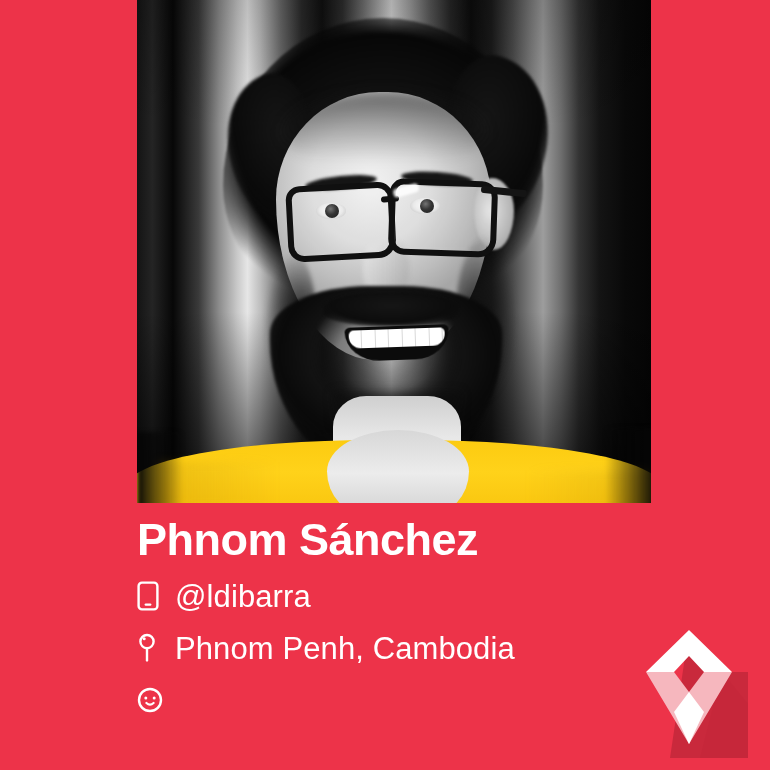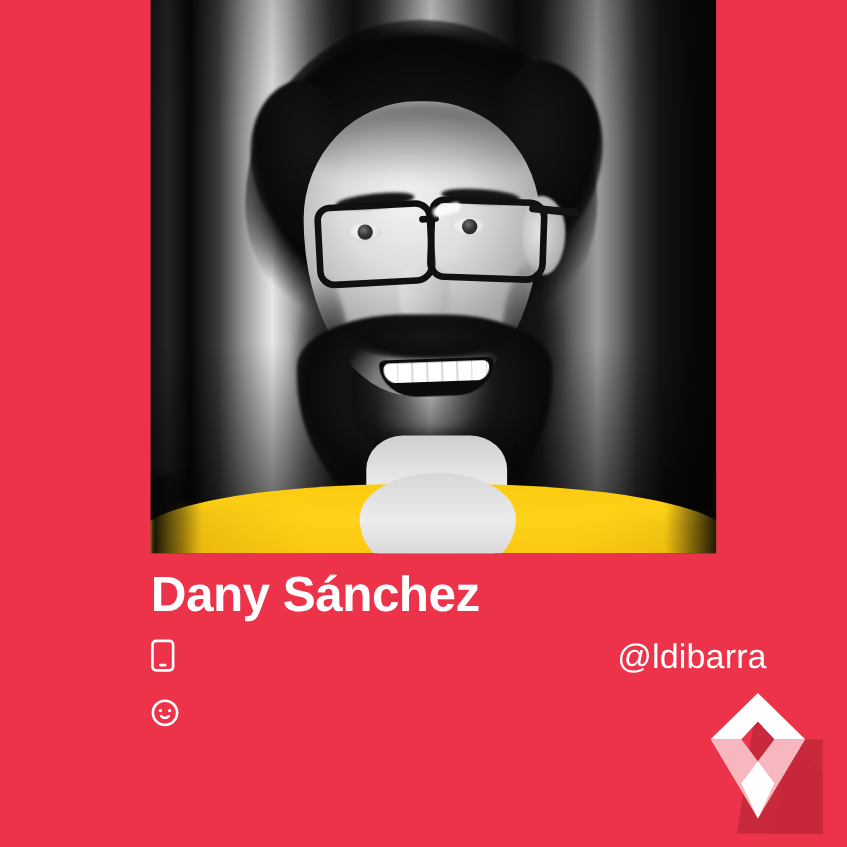--- a/index.html
+++ b/index.html
@@ -355,21 +355,20 @@
     color: #ffffff;
     letter-spacing: -0.5px;
     line-height: 1.18;
     margin: 0 0 4px 0;
     white-space: nowrap;
   }
   .detail-row {
     display: flex;
     align-items: center;
     height: 52px;
-    justify-content: space-between;
   }
   .detail-icon {
     width: 38px;
     min-width: 38px;
     display: flex;
     align-items: center;
     justify-content: flex-start;
     color: #ffffff;
   }
   .detail-text {
@@ -432,32 +431,42 @@
       <div class="shirt-neckhole"></div>
       <div class="shirt-fold-l"></div>
       <div class="shirt-fold-r"></div>
       <div class="shoulder-dark-l"></div>
       <div class="shoulder-dark-r"></div>
     </div>
   </div>
 
   <div class="info">
 
-    <div class="name">Dany Sánchez</div>
+    <div class="name">Phnom Sánchez</div>
 
     <div class="detail-row">
       <span class="detail-icon">
         <svg width="22" height="30" viewBox="0 0 22 30" fill="none">
           <rect x="1.6" y="1.6" width="18.8" height="26.8" rx="3.4" ry="3.4" stroke="#ffffff" stroke-width="2.4" fill="none"></rect>
           <rect x="7.6" y="22.4" width="6.8" height="2.4" rx="1.2" fill="#ffffff"></rect>
         </svg>
       </span>
       <span class="detail-text">@ldibarra</span>
     </div>
 
+    <div class="detail-row">
+      <span class="detail-icon">
+        <svg width="20" height="30" viewBox="0 0 20 30" fill="none">
+          <circle cx="10" cy="8.6" r="6.6" stroke="#ffffff" stroke-width="2.4" fill="none"></circle>
+          <circle cx="7.2" cy="5.8" r="1.5" fill="#ffffff"></circle>
+          <rect x="8.8" y="14.4" width="2.4" height="14.2" rx="1.2" fill="#ffffff"></rect>
+        </svg>
+      </span>
+      <span class="detail-text">Phnom Penh, Cambodia</span>
+    </div>
 
     <div class="detail-row">
       <span class="detail-icon">
         <svg width="26" height="26" viewBox="0 0 26 26" fill="none">
           <circle cx="13" cy="13" r="11" stroke="#ffffff" stroke-width="2.4" fill="none"></circle>
           <circle cx="8.8" cy="11" r="1.5" fill="#ffffff"></circle>
           <circle cx="17.2" cy="11" r="1.5" fill="#ffffff"></circle>
           <path d="M9.4 16 Q13 19.4 16.6 16" stroke="#ffffff" stroke-width="2.2" fill="none" stroke-linecap="round"></path>
         </svg>
       </span>

